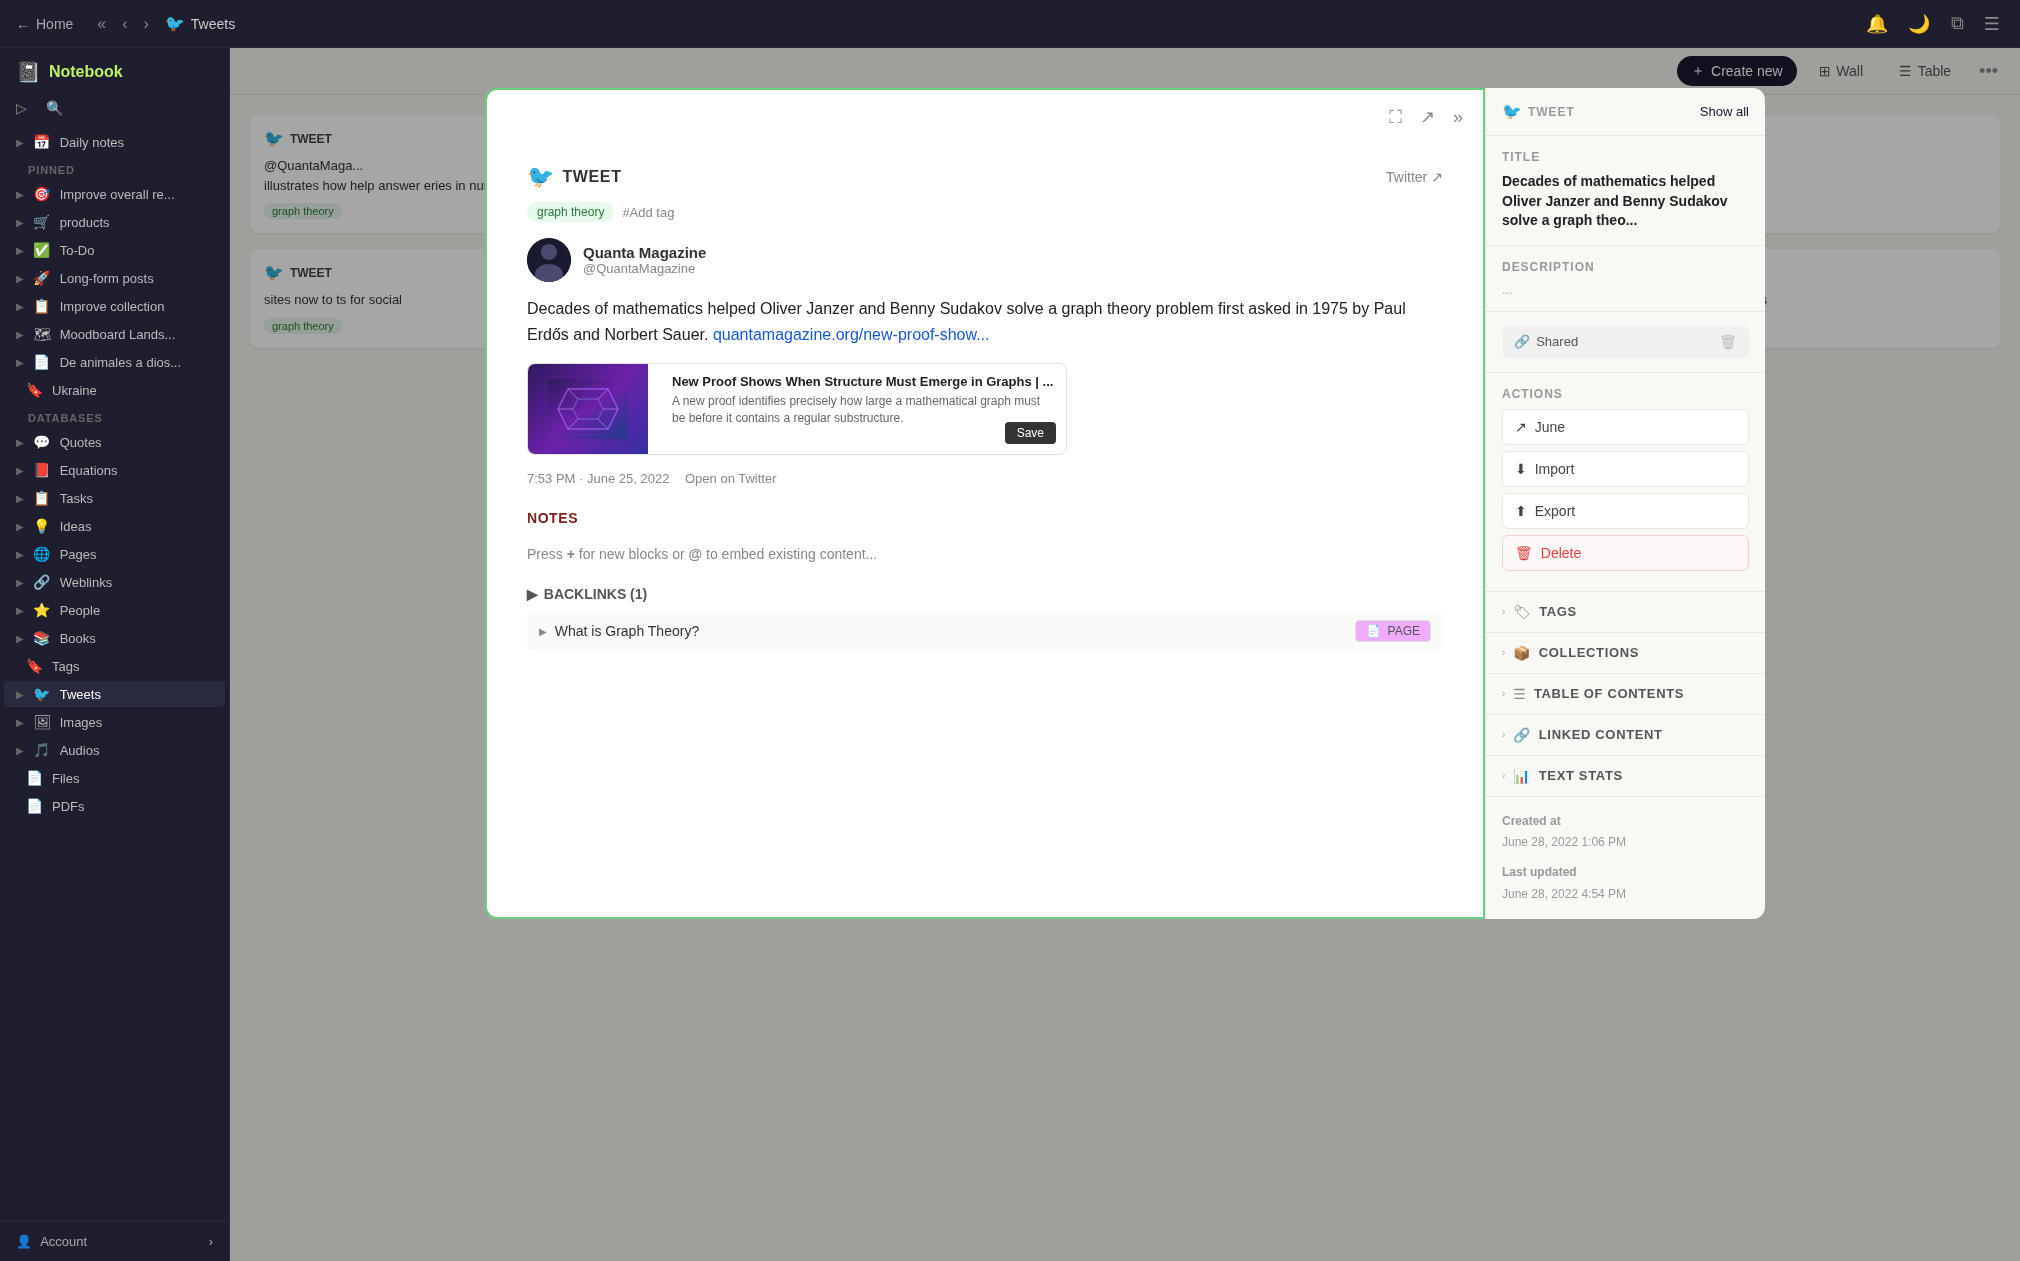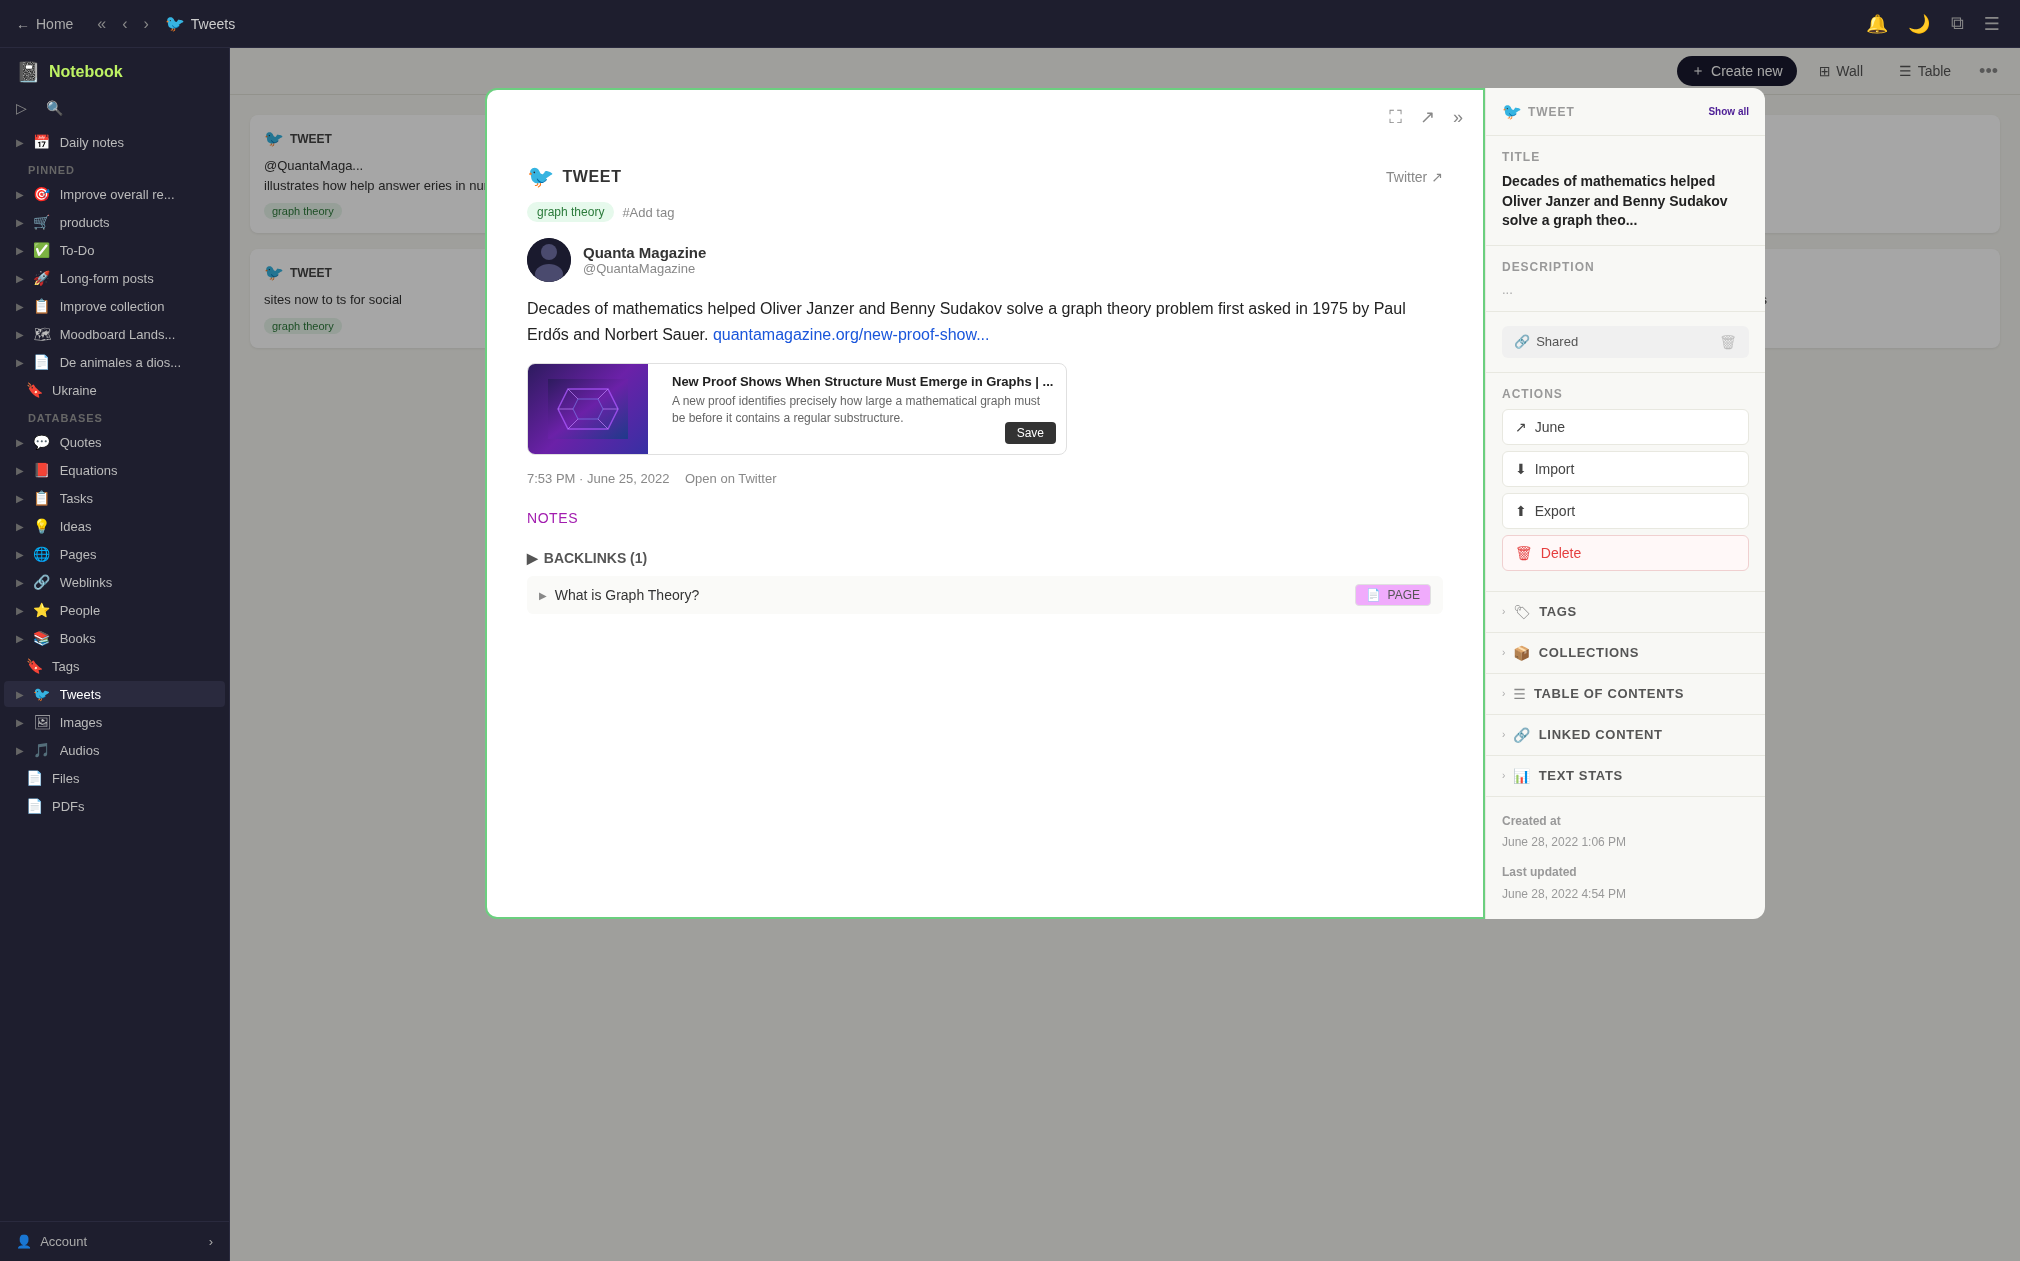--- a/index.html
+++ b/index.html
@@ -85,38 +85,38 @@
     .tweet-preview-card { display: flex; gap: 12px; border: 1px solid #e0e0e0; border-radius: 8px; overflow: hidden; margin-bottom: 16px; max-width: 540px; }
     .tweet-preview-img { width: 120px; height: 90px; background: linear-gradient(135deg, #2d1b5e, #6b21a8, #3730a3); flex-shrink: 0; display: flex; align-items: center; justify-content: center; }
     .tweet-preview-img svg { width: 80px; height: 60px; }
     .tweet-preview-content { padding: 10px 12px; flex: 1; }
     .tweet-preview-title { font-size: 13px; font-weight: 600; color: #222; margin-bottom: 4px; }
     .tweet-preview-desc { font-size: 12px; color: #666; line-height: 1.4; }
     .save-btn { background: #333; color: #fff; border: none; padding: 4px 12px; border-radius: 4px; font-size: 12px; cursor: pointer; position: absolute; right: 10px; bottom: 10px; }
     .tweet-meta { font-size: 13px; color: #888; margin-bottom: 24px; }
     .tweet-meta .open-link { color: #888; cursor: pointer; margin-left: 12px; }
     .notes-section { margin-bottom: 24px; }
-    .notes-label { font-size: 14px; font-weight: 400; color: #a21caf; margin-bottom: 20px; letter-spacing: 0.04em; }
+    .notes-label { font-size: 14px; font-weight: 700; color: #7f1d1d; margin-bottom: 20px; letter-spacing: 0.04em; }
     .notes-placeholder { font-size: 14px; color: #bbb; }
     .notes-placeholder span { color: #888; font-weight: 500; }
     .backlinks-section { }
     .backlinks-header { display: flex; align-items: center; gap: 6px; font-size: 14px; font-weight: 600; color: #555; margin-bottom: 10px; cursor: pointer; }
     .backlink-item { display: flex; align-items: center; justify-content: space-between; padding: 8px 12px; background: #fafaf8; border-radius: 6px; }
     .backlink-left { display: flex; align-items: center; gap: 8px; font-size: 14px; color: #333; }
     .backlink-arrow { font-size: 10px; color: #888; }
     .backlink-badge { background: #f0abfc; color: #555; font-size: 12px; padding: 3px 10px; border-radius: 4px; border: 1px solid #e0e0e0; }
     .backlink-badge-icon { font-size: 12px; margin-right: 3px; }
 
     
     .modal-sidebar { width: 280px; background: #f8f8f5; border-radius: 0 12px 12px 0; display: flex; flex-direction: column; overflow-y: auto; border-left: 1px solid #e8e8e0; }
     .modal-sidebar-section { padding: 14px 16px; border-bottom: 1px solid #e8e8e0; }
     .section-title { font-size: 12px; font-weight: 700; color: #999; letter-spacing: 0.08em; text-transform: uppercase; margin-bottom: 8px; }
     .item-title-text { font-size: 14px; font-weight: 600; color: #222; line-height: 1.4; }
     .desc-text { font-size: 13px; color: #aaa; }
-    .show-all-link { font-size: 10px; color: #4c1d95; cursor: pointer; text-decoration: none; font-weight: bold; }
+    .show-all-link { font-size: 13px; color: #0f172a; cursor: pointer; text-decoration: none; }
     .shared-badge { display: flex; align-items: center; justify-content: space-between; background: #f0f0f0; border-radius: 6px; padding: 8px 12px; font-size: 13px; color: #555; }
     .shared-badge-left { display: flex; align-items: center; gap: 6px; }
     .shared-delete-btn { background: none; border: none; color: #bbb; cursor: pointer; font-size: 14px; }
     .actions-section { padding: 14px 16px; border-bottom: 1px solid #e8e8e0; }
     .action-btn { display: flex; align-items: center; gap: 8px; width: 100%; padding: 9px 12px; border-radius: 6px; border: none; background: #fff; color: #444; font-size: 14px; cursor: pointer; margin-bottom: 6px; border: 1px solid #e8e8e0; }
     .action-btn.delete-btn { color: #e53e3e; border: 1px solid #f0d0d0; background: #fff8f8; }
     .section-row { display: flex; align-items: center; gap: 8px; padding: 12px 16px; border-bottom: 1px solid #e8e8e0; cursor: pointer; }
     .section-row-arrow { font-size: 10px; color: #aaa; }
     .section-row-icon { font-size: 14px; color: #888; }
     .section-row-label { font-size: 13px; color: #555; font-weight: 600; letter-spacing: 0.05em; text-transform: uppercase; flex: 1; }
@@ -473,20 +473,27 @@
                 <button class="save-btn">Save</button>
               </div>
 
               <div class="tweet-meta">
                 <span>7:53 PM · June 25, 2022</span>
                 <span class="open-link">Open on Twitter</span>
               </div>
 
               <div class="notes-section">
                 <div class="notes-label">NOTES</div>
+                <div class="notes-placeholder">
+                  <span>Press</span>
+                  <span style="color:#888;font-weight:bold">+</span>
+                  <span>for new blocks or</span>
+                  <span style="color:#888;font-weight:bold">@</span>
+                  <span>to embed existing content...</span>
+                </div>
               </div>
 
               <div class="backlinks-section">
                 <div class="backlinks-header">
                   <span>▶</span>
                   <span>BACKLINKS (1)</span>
                 </div>
                 <div class="backlink-item">
                   <div class="backlink-left">
                     <span class="backlink-arrow">▶</span>

